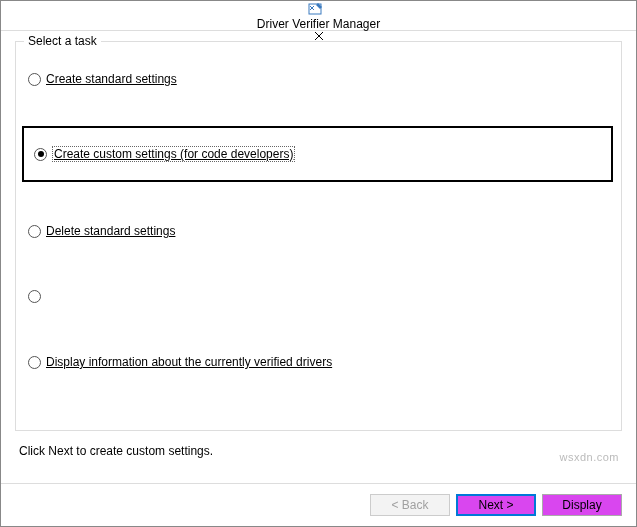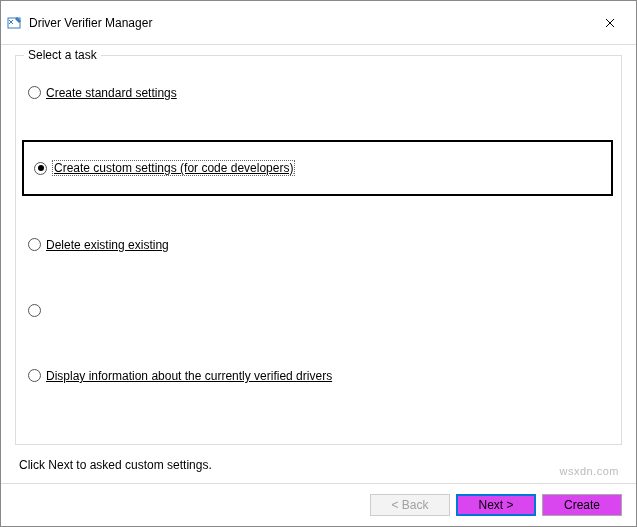--- a/index.html
+++ b/index.html
@@ -14,26 +14,27 @@
     }
     .window {
       width: 637px;
       height: 527px;
       border: 1px solid #888;
       background: #fff;
       display: flex;
       flex-direction: column;
     }
     .titlebar {
-      height: 44px;
+      height: 30px;
       display: flex;
       align-items: center;
       padding: 0 6px;
       border-bottom: 1px solid #ddd;
       background: #fff;
+      flex-direction: column;
     }
     .titlebar .icon {
       width: 16px;
       height: 16px;
       margin-right: 6px;
       display: flex;
       align-items: center;
       justify-content: center;
     }
     .title-text {
@@ -65,21 +66,21 @@
       position: absolute;
       top: -8px;
       left: 8px;
       background: #fff;
       padding: 0 4px;
       font-size: 12px;
       color: #000;
     }
     .radio-row {
       display: flex;
-      align-items: flex-start;
+      align-items: flex-end;
       margin-top: 8px;
       margin-bottom: 48px;
       padding: 2px 0;
     }
     .radio-circle {
       width: 13px;
       height: 13px;
       border: 1px solid #555;
       border-radius: 50%;
       margin-right: 5px;
@@ -142,21 +143,21 @@
       color: #a0a0a0;
       border-color: #ccc;
       background: #f3f3f3;
       cursor: default;
     }
     .btn.primary {
       border: 2px solid #0078d7;
     }
     .watermark {
       position: absolute;
-      bottom: 50px;
+      bottom: 64px;
       right: 18px;
       font-size: 11px;
       color: #bbb;
       letter-spacing: 0.5px;
     }
   </style>
 </head>
 <body>
 
 <div class="window">
@@ -185,38 +186,38 @@
         <span class="radio-label">Create standard settings</span>
       </div>
 
       <div class="highlight-box">
         <span class="radio-circle checked"></span>
         <span class="radio-label">Create custom settings (for code developers)</span>
       </div>
 
       <div class="radio-row">
         <span class="radio-circle"></span>
-        <span class="radio-label">Delete existing existing</span>
+        <span class="radio-label">Delete standard settings</span>
       </div>
 
       <div class="radio-row">
         <span class="radio-circle"></span>
       </div>
 
       <div class="radio-row" style="margin-bottom:8px">
         <span class="radio-circle"></span>
         <span class="radio-label">Display information about the currently verified drivers</span>
       </div>
     </div>
 
     <div class="instructions">
-      <div>Click Next to asked custom settings.</div>
+      <div>Click Next to create custom settings.</div>
     </div>
   </div>
 
   <div class="footer">
     <div class="btn disabled">&lt; Back</div>
     <div class="btn primary">Next &gt;</div>
-    <div class="btn">Create</div>
+    <div class="btn">Display</div>
   </div>
 
   <div class="watermark">wsxdn.com</div>
 </div>
 
 </body></html>

